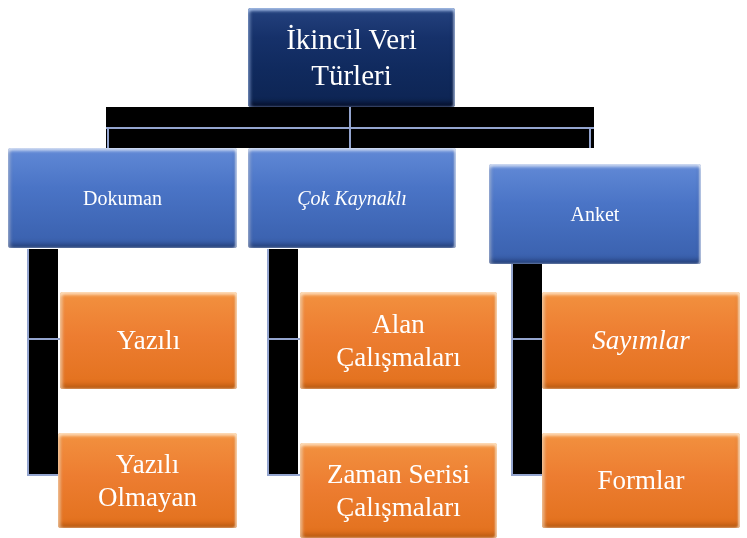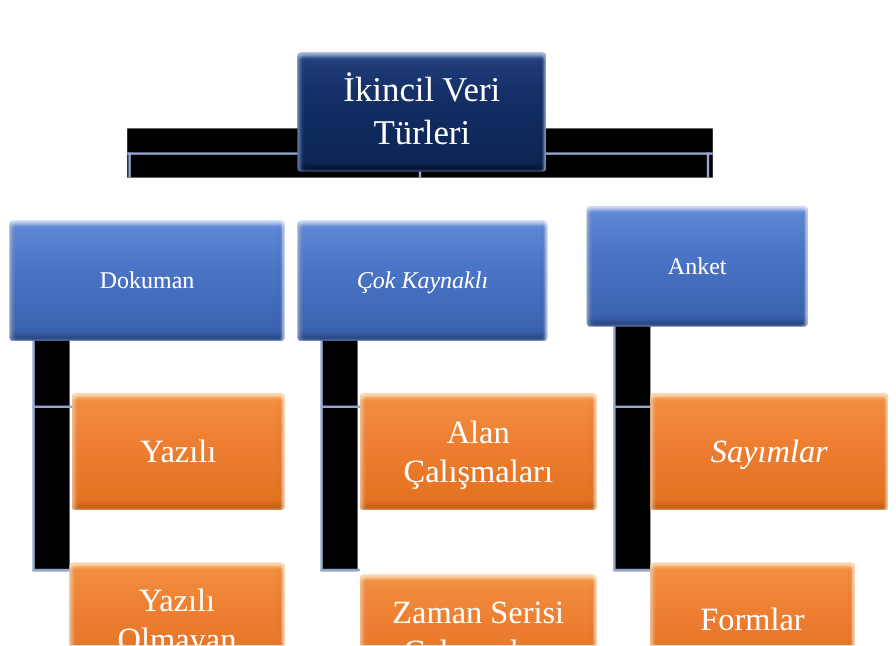--- a/index.html
+++ b/index.html
@@ -22,21 +22,20 @@
     display: flex;
     align-items: center;
     justify-content: center;
     text-align: center;
     color: #ffffff;
     padding: 0 8px;
     box-sizing: border-box;
     border-radius: 3px;
     z-index: 4;
     line-height: 1.22;
-    margin-top: 36px;
   }
   .node-root {
     background: linear-gradient(180deg, #24427f 0%, #16316a 30%, #102a5e 62%, #0d2452 100%);
     box-shadow:
       inset 0 3px 3px rgba(170, 195, 235, 0.85),
       inset 3px 0 3px rgba(120, 150, 205, 0.55),
       inset -2px 0 2px rgba(200, 215, 245, 0.55),
       inset 0 -4px 5px rgba(0, 0, 15, 0.65);
     font-size: 29px;
   }
@@ -56,28 +55,28 @@
       inset 3px 0 3px rgba(255, 235, 210, 0.45),
       inset -2px 0 2px rgba(255, 240, 220, 0.6),
       inset 0 -4px 5px rgba(130, 60, 0, 0.45);
     font-size: 27px;
   }
 
   
   #root-box      { left: 248px; top: 8px;   width: 207px; height: 99px; }
   #branch-0      { left: 8px;   top: 148px; width: 229px; height: 100px; }
   #branch-1      { left: 248px; top: 148px; width: 208px; height: 100px; font-style: italic; }
-  #branch-2      { left: 489px; top: 136px; width: 184px; height: 100px; }
+  #branch-2      { left: 489px; top: 164px; width: 212px; height: 100px; }
 
   #child-0-0 { left: 60px;  top: 292px; width: 177px; height: 97px; }
   #child-0-1 { left: 58px;  top: 433px; width: 179px; height: 95px; }
   #child-1-0 { left: 300px; top: 292px; width: 197px; height: 97px; }
   #child-1-1 { left: 300px; top: 443px; width: 197px; height: 95px; }
   #child-2-0 { left: 542px; top: 292px; width: 198px; height: 97px; font-style: italic; }
-  #child-2-1 { left: 542px; top: 433px; width: 170px; height: 95px; }
+  #child-2-1 { left: 542px; top: 433px; width: 198px; height: 95px; }
 
   
   #band-top      { left: 106px; top: 107px; width: 488px; height: 41px; z-index: 1; }
   #hline-top     { left: 106px; top: 127px; width: 488px; height: 2px; }
   #vline-parent  { left: 349px; top: 107px; width: 2px;  height: 41px; }
   #vline-left    { left: 107px; top: 127px; width: 2px;  height: 21px; }
   #vline-right   { left: 589px; top: 127px; width: 2px;  height: 21px; }
 
   
   #trunk-0 { left: 28px;  top: 249px; width: 30px; height: 227px; z-index: 1; }

